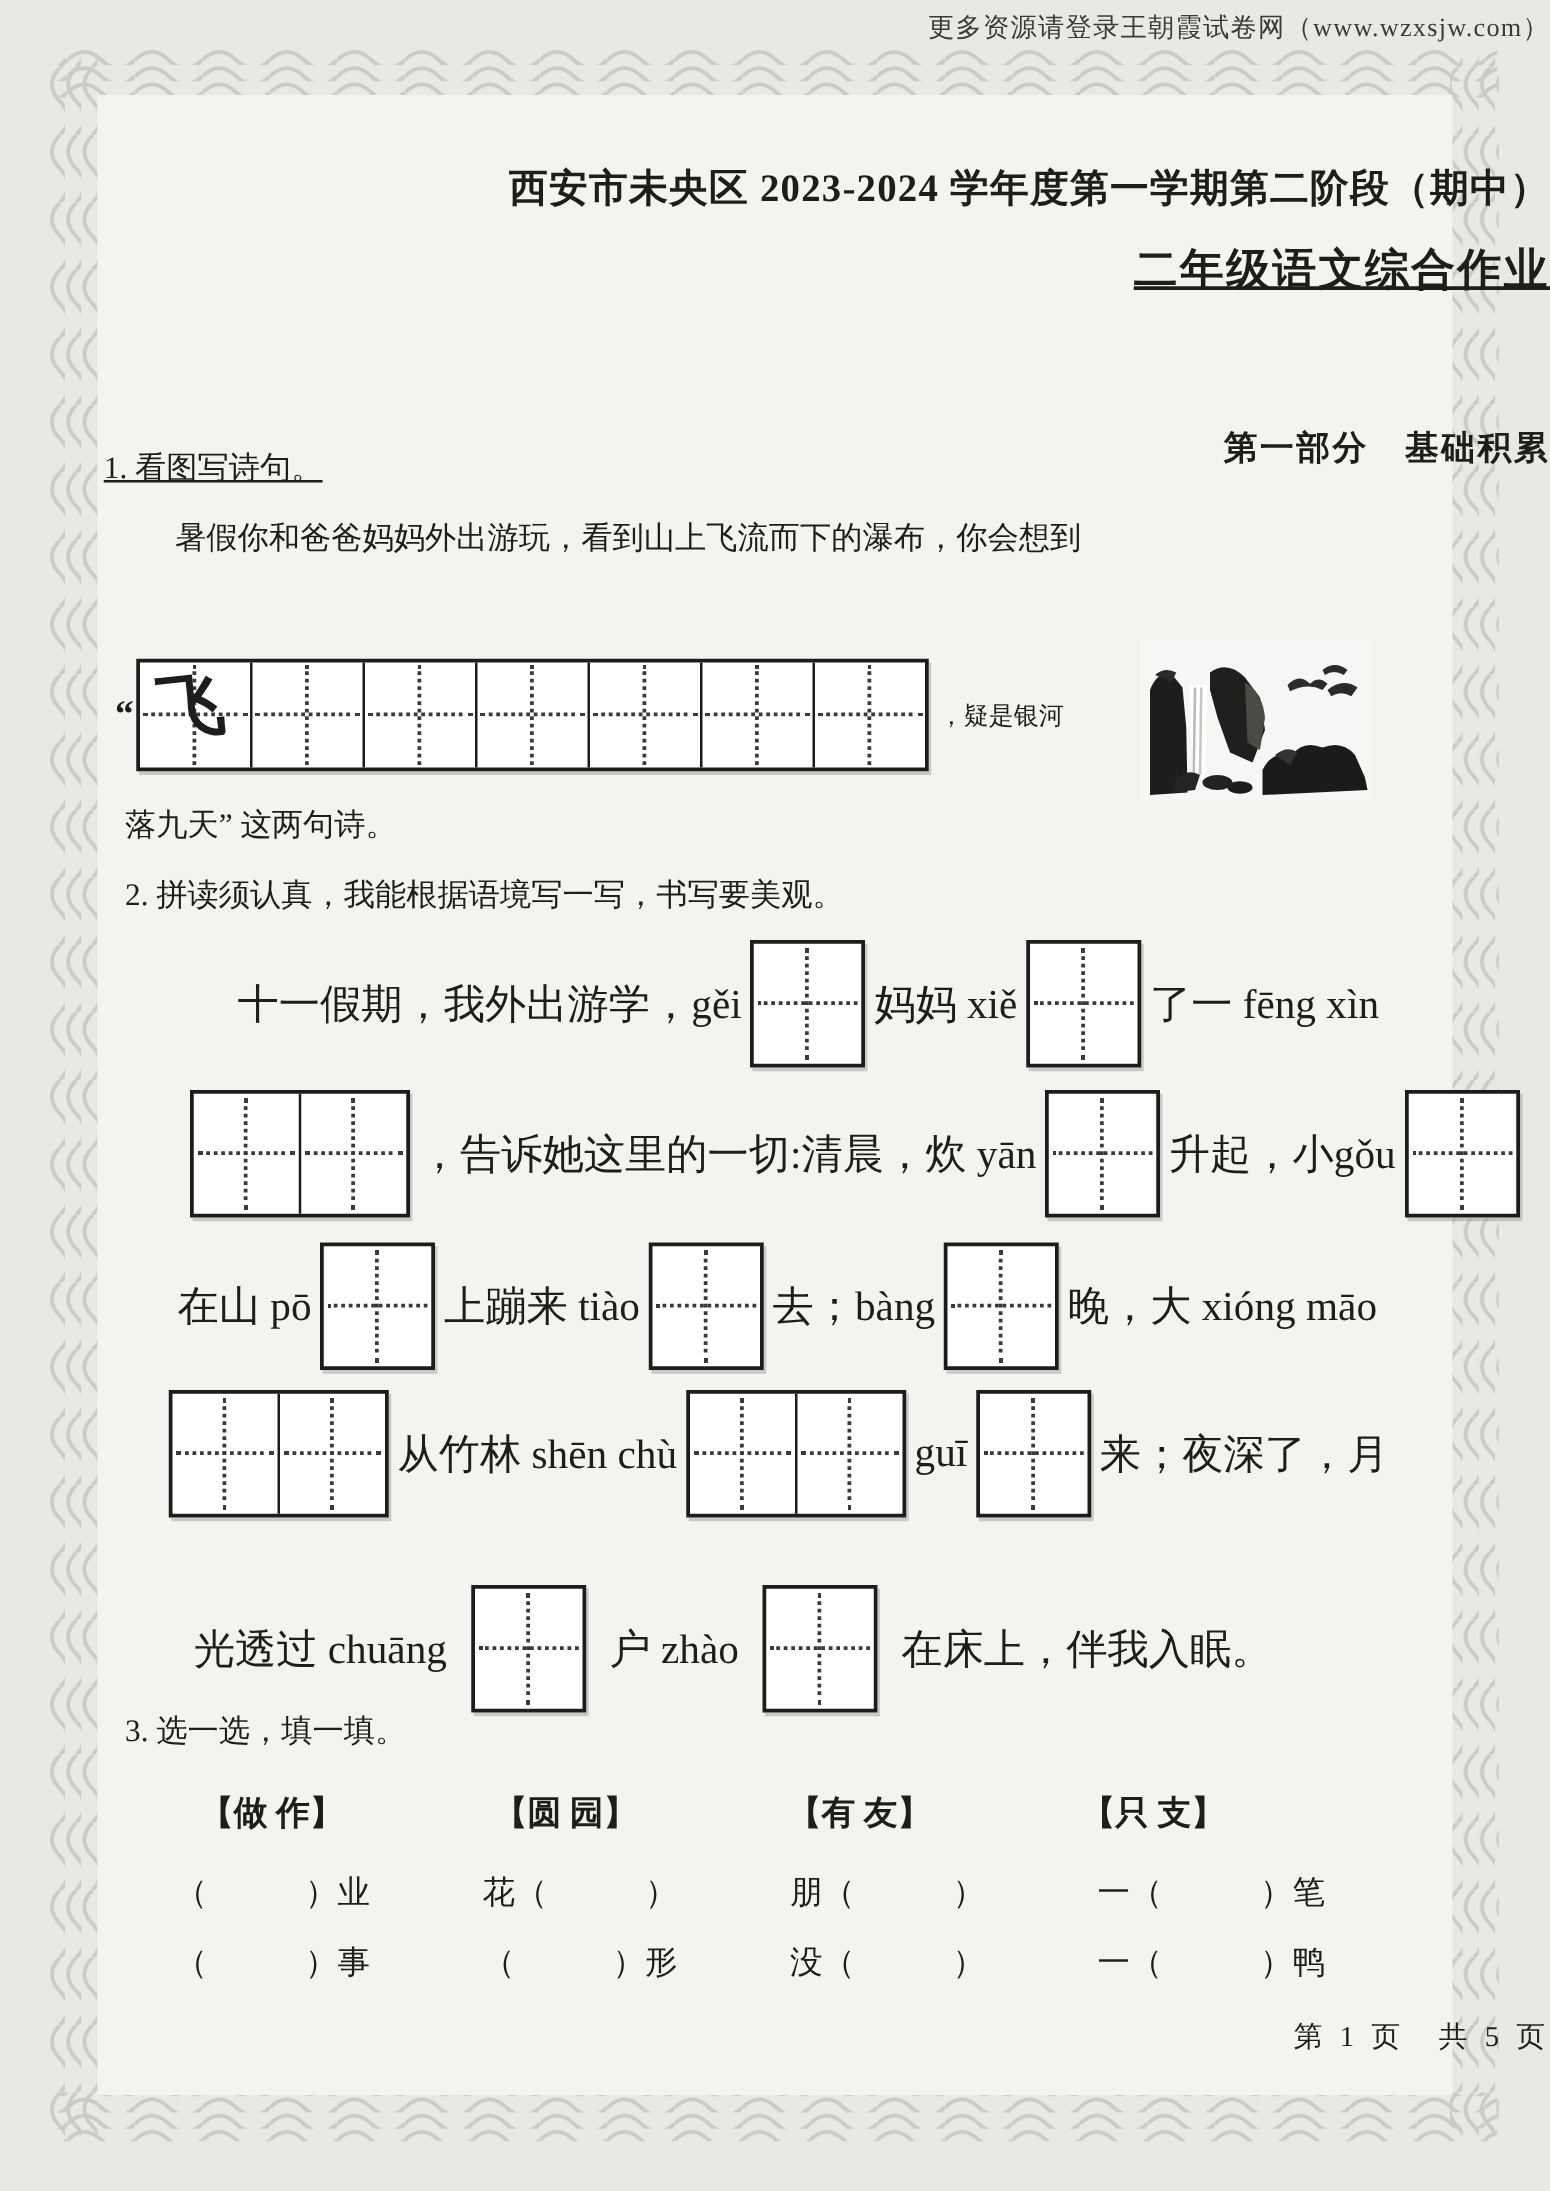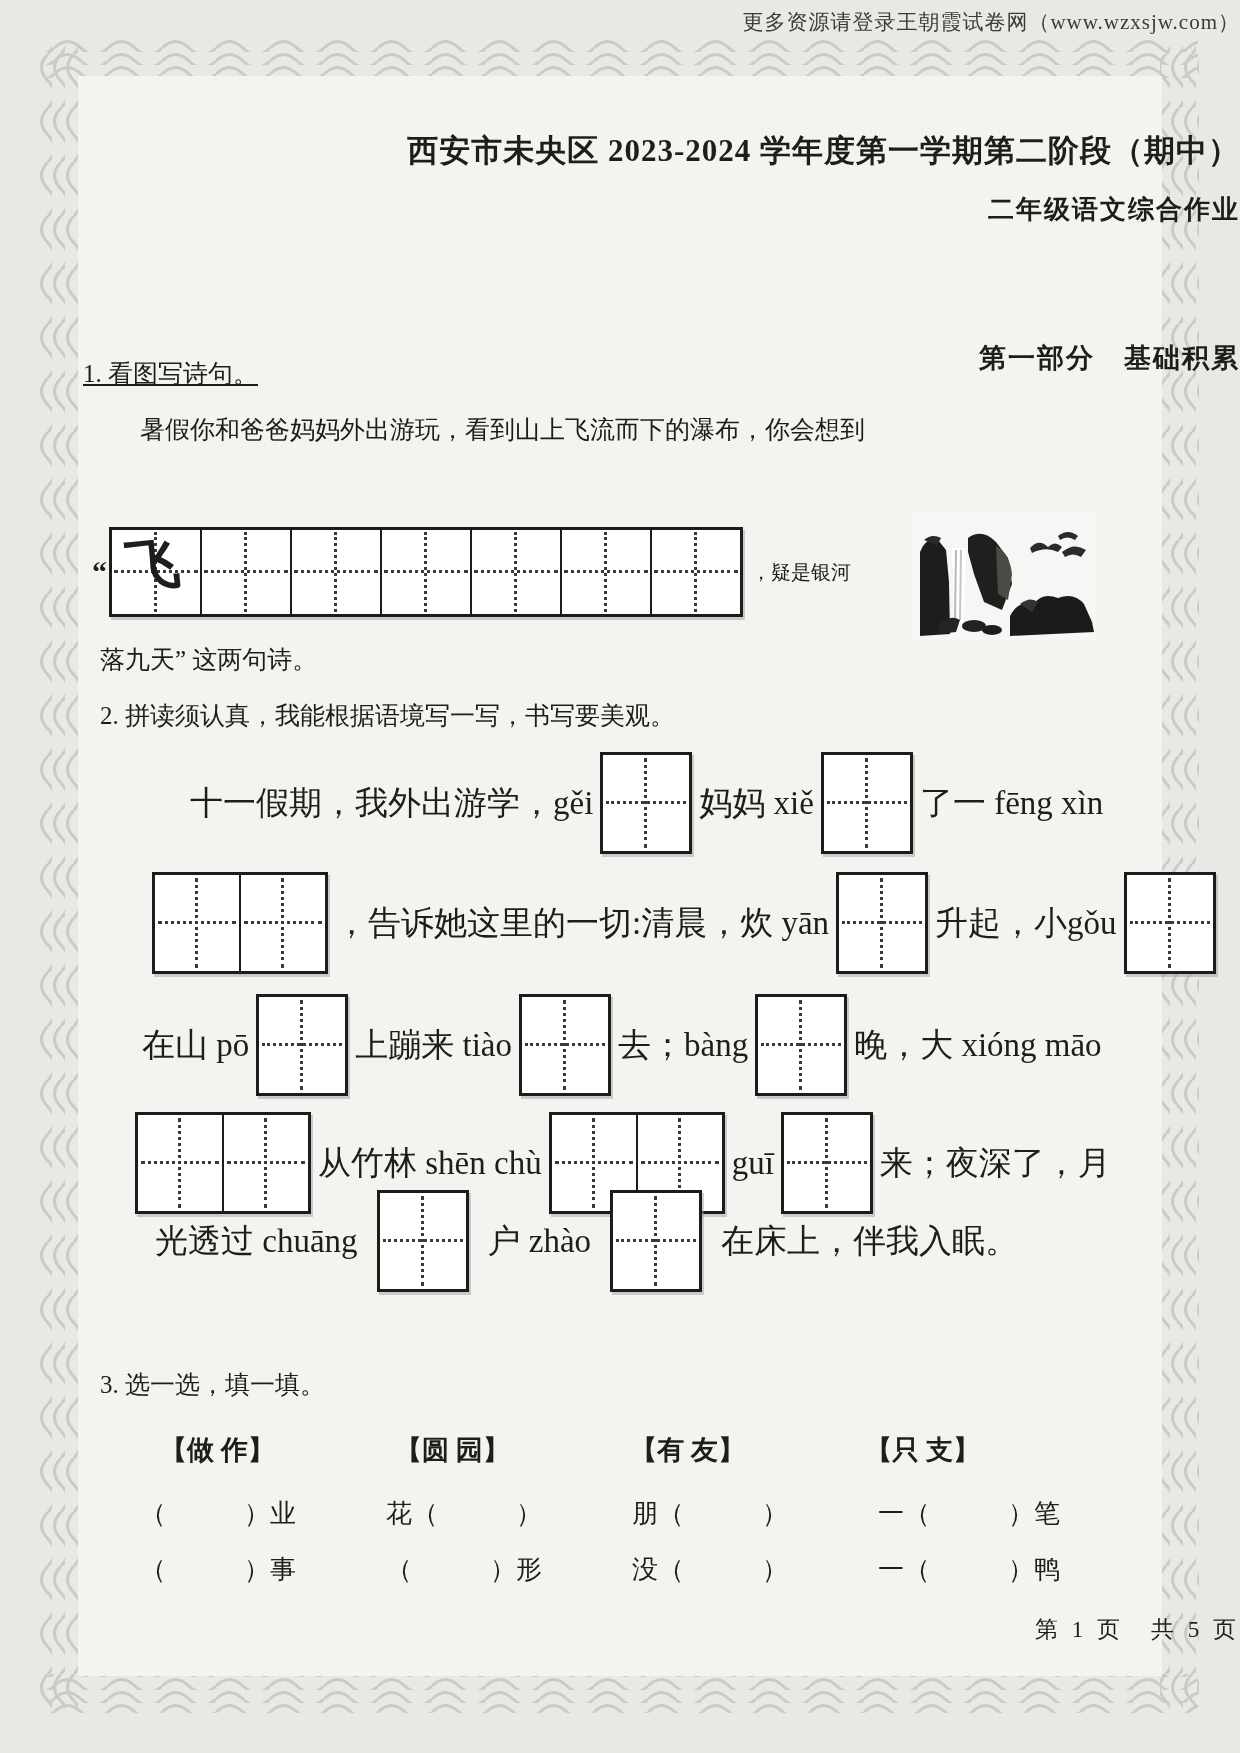--- a/index.html
+++ b/index.html
@@ -13,21 +13,21 @@
   .centered{left:4px;right:0;text-align:right;}
 
   
   .watermark{top:8px;font-size:21px;color:#3a3a38;letter-spacing:1px;}
 
   
   .paper{left:78px;top:76px;width:1084px;height:1600px;background:#f4f3f0;}
 
   
   .title1{top:130px;font-size:31px;font-weight:700;letter-spacing:1px;}
-  .title2{top:192px;font-size:26px;font-weight:700;letter-spacing:2px;}
+  .title2{top:192px;font-size:35px;font-weight:700;letter-spacing:2px;text-decoration:underline;}
   .section{top:304px;font-size:27px;font-weight:700;letter-spacing:2px;margin-top:36px;}
 
   .t{font-size:25px;}
   .q1label{left:83px;top:357px;text-decoration:underline;}
   .q1para{left:140px;top:413px;}
 
   
   .gridrow{left:92px;top:527px;display:flex;align-items:center;}
   .oq{font-size:30px;margin-right:2px;font-weight:700;}
   .qgrid{display:flex;border:3px solid #1c1c1c;background:#fff;box-shadow:2px 3px 0 rgba(150,150,148,.45);}
@@ -50,21 +50,21 @@
   .b2{display:flex;border:3px solid #1c1c1c;background:#fff;flex:none;box-shadow:2px 3px 0 rgba(150,150,148,.45);}
   .b2 .c{width:84px;height:96px;position:relative;}
   .b2 .c + .c{border-left:2px solid #1c1c1c;}
   .b2 .c::before{content:"";position:absolute;left:50%;top:3px;bottom:3px;border-left:3px dotted #3a3a3a;margin-left:-2px;}
   .b2 .c::after{content:"";position:absolute;top:50%;left:3px;right:3px;border-top:3px dotted #3a3a3a;margin-top:-2px;}
 
   .rowA{left:183px;top:752px;}
   .rowB{left:152px;top:872px;}
   .rowC{left:135px;top:994px;}
   .rowD{left:135px;top:1112px;}
-  .rowE{left:148px;top:1190px;gap:12px;}
+  .rowE{left:148px;top:1268px;gap:12px;}
 
   .q3label{left:100px;top:1368px;}
   .optrow{left:160px;top:1432px;width:820px;display:flex;justify-content:space-between;font-size:27px;font-weight:600;}
   .fillrow{left:140px;top:1496px;width:920px;display:flex;justify-content:space-between;font-size:26px;white-space:pre;}
   .fillrow2{top:1552px;}
 
   .footer{top:1614px;font-size:23px;letter-spacing:4px;}
 
   .waterfall{left:912px;top:512px;}
   svg{display:block;}

